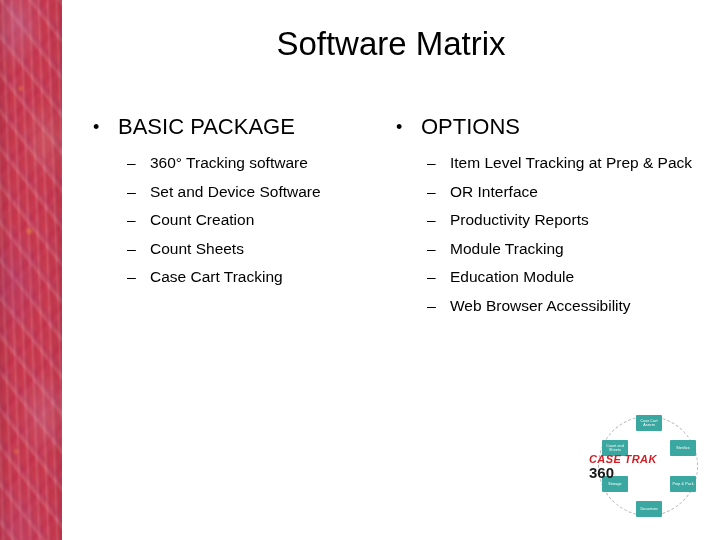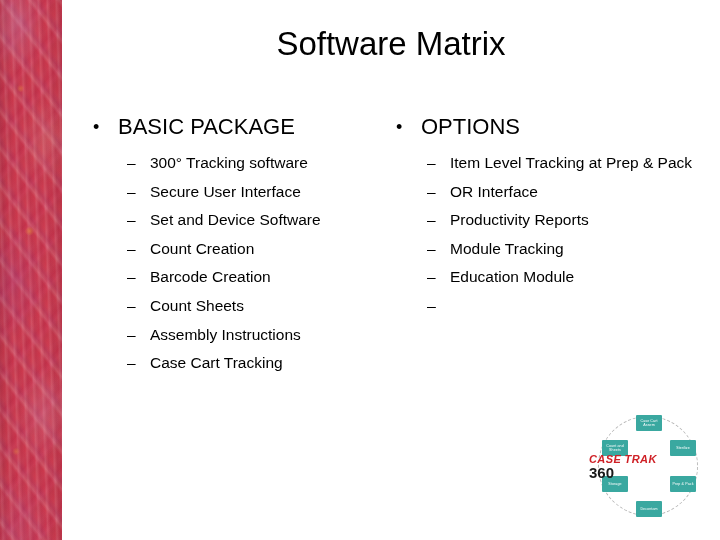--- a/index.html
+++ b/index.html
@@ -220,45 +220,42 @@
   <div id="page-title">Software Matrix</div>
 
   <div class="column" id="column-basic">
     <div class="col-heading">
       <span class="bullet">•</span>
       <span>BASIC PACKAGE</span>
     </div>
     <ul class="sub-list">
       <li class="sub-item">
         <span class="dash">–</span>
-        <span>300°  Tracking software</span>
-      </li>
-      <li class="sub-item">
-        <span class="dash">–</span>
-        <span>Secure User Interface</span>
+        <span>360°  Tracking software</span>
+      </li>
+      <li class="sub-item">
+        <span class="dash">–</span>
       </li>
       <li class="sub-item">
         <span class="dash">–</span>
         <span>Set and Device Software</span>
       </li>
       <li class="sub-item">
         <span class="dash">–</span>
         <span>Count Creation</span>
       </li>
       <li class="sub-item">
         <span class="dash">–</span>
-        <span>Barcode Creation</span>
       </li>
       <li class="sub-item">
         <span class="dash">–</span>
         <span>Count Sheets</span>
       </li>
       <li class="sub-item">
         <span class="dash">–</span>
-        <span>Assembly Instructions</span>
       </li>
       <li class="sub-item">
         <span class="dash">–</span>
         <span>Case Cart Tracking</span>
       </li>
     </ul>
   </div>
 
   <div class="column" id="column-options">
     <div class="col-heading">
@@ -284,20 +281,21 @@
       </li>
       <li class="sub-item">
         <span class="dash">–</span>
         <span>Education Module</span>
       </li>
       <li class="sub-item">
         <span class="dash">–</span>
       </li>
       <li class="sub-item">
         <span class="dash">–</span>
+        <span>Web Browser Accessibility</span>
       </li>
     </ul>
   </div>
 
   <div id="logo">
     <div class="ring"></div>
     <div class="node n0">Case Cart Assem</div>
     <div class="node n1">Sterilize</div>
     <div class="node n2">Prep &amp; Pack</div>
     <div class="node n3">Decontam</div>

